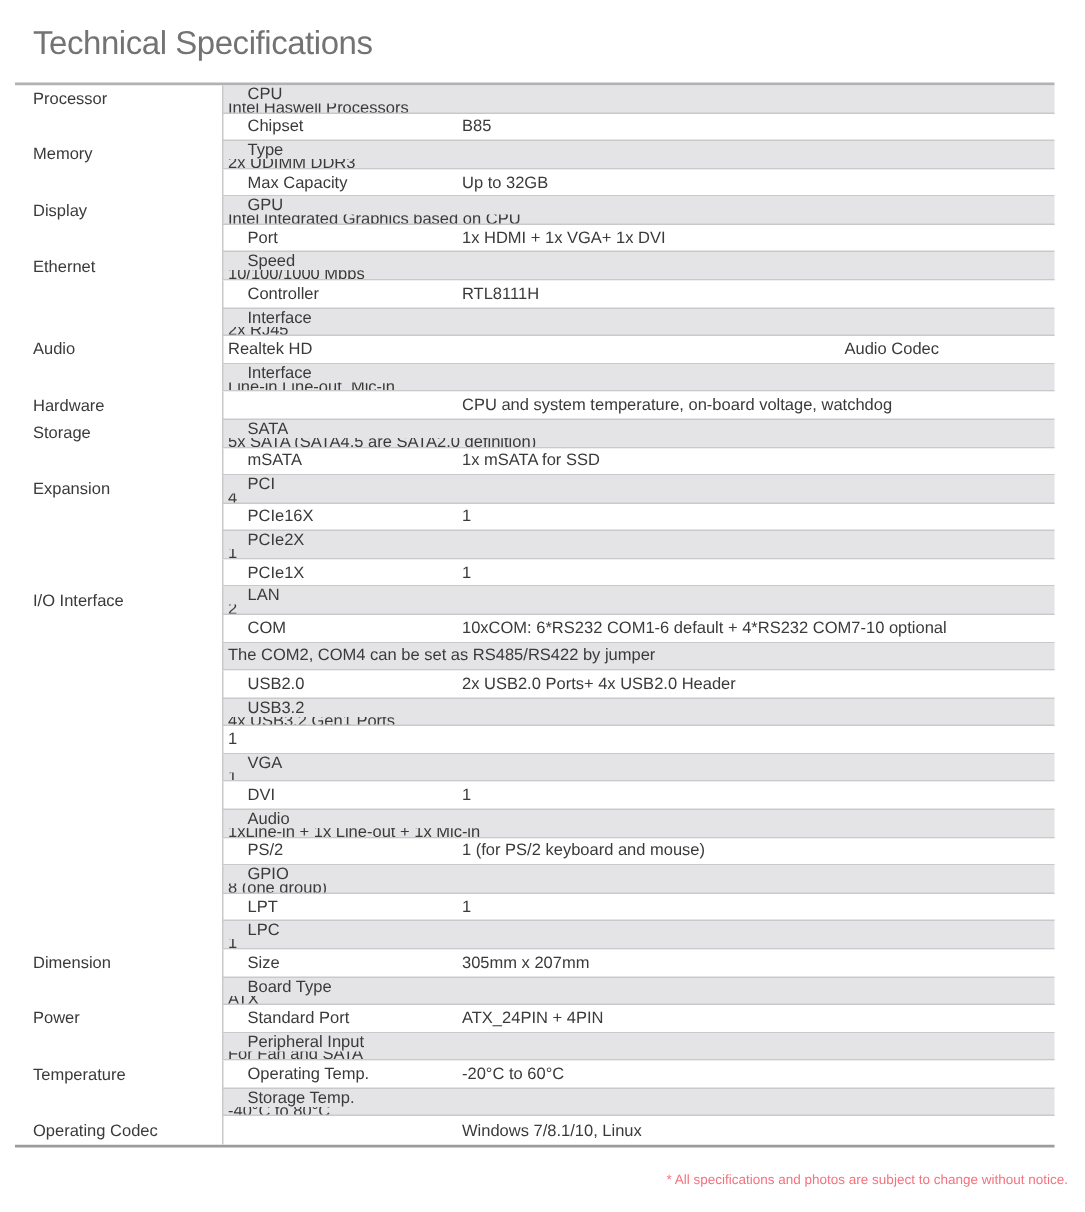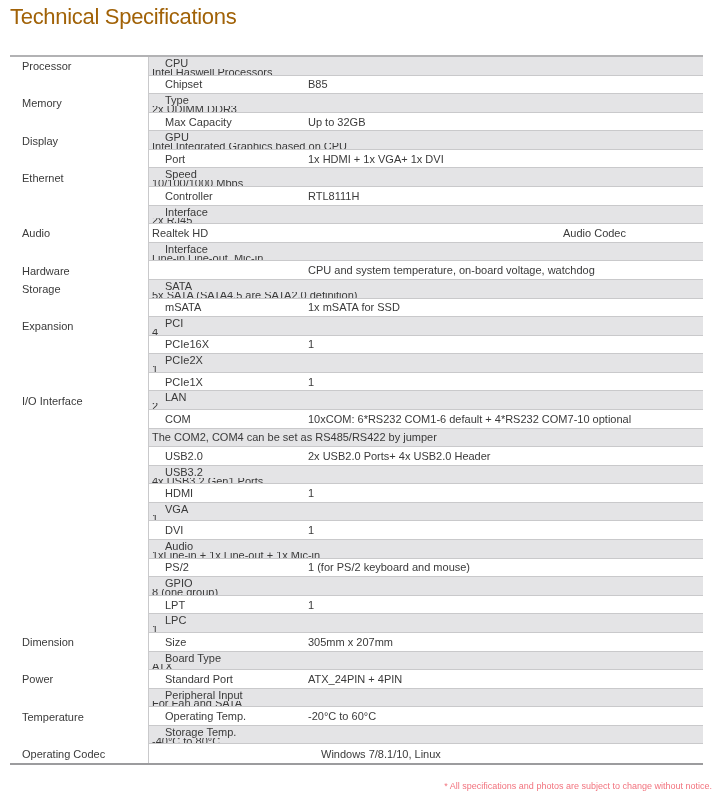--- a/index.html
+++ b/index.html
@@ -12,25 +12,25 @@
     position: relative;
     width: 723px;
     height: 808px;
     background: #ffffff;
     overflow: hidden;
   }
   .title {
     position: absolute;
     left: 10px;
     top: 4px;
-    margin: 0;
+    margin: 12px;
     font-size: 22px;
     font-weight: 400;
     letter-spacing: -0.3px;
-    color: #a16207;
+    color: #737373;
   }
   .spec-table {
     position: absolute;
     left: 10px;
     top: 55px;
     width: 693px;
     border-top: 2px solid #b2b2b4;
     border-bottom: 2px solid #9c9c9e;
   }
   .row {
@@ -52,21 +52,21 @@
     background: #ffffff;
   }
   .right {
     flex: 1;
     display: flex;
     box-sizing: border-box;
     border-left: 1px solid #c9c9cb;
     border-bottom: 1px solid #c9c9cb;
     background: #ffffff;
   }
-  .row:last-child .right { border-bottom: none; gap: 13px; }
+  .row:last-child .right { border-bottom: none; }
   .right.striped { background: #e4e4e6; flex-direction: column; }
   .item {
     width: 156px;
     padding-left: 16px;
     box-sizing: border-box;
   }
   .value {
     flex: 1;
     padding-left: 3px;
     box-sizing: border-box;
@@ -242,21 +242,20 @@
       <div class="row">
         <div class="cell cat"></div>
         <div class="right striped">
           <div class="cell item">USB3.2</div>
           <div class="cell value">4x USB3.2 Gen1 Ports</div>
         </div>
       </div>
       <div class="row">
         <div class="cell cat"></div>
         <div class="right">
-          <div class="cell item">HDMI</div>
           <div class="cell value">1</div>
         </div>
       </div>
       <div class="row">
         <div class="cell cat"></div>
         <div class="right striped">
           <div class="cell item">VGA</div>
           <div class="cell value">1</div>
         </div>
       </div>

